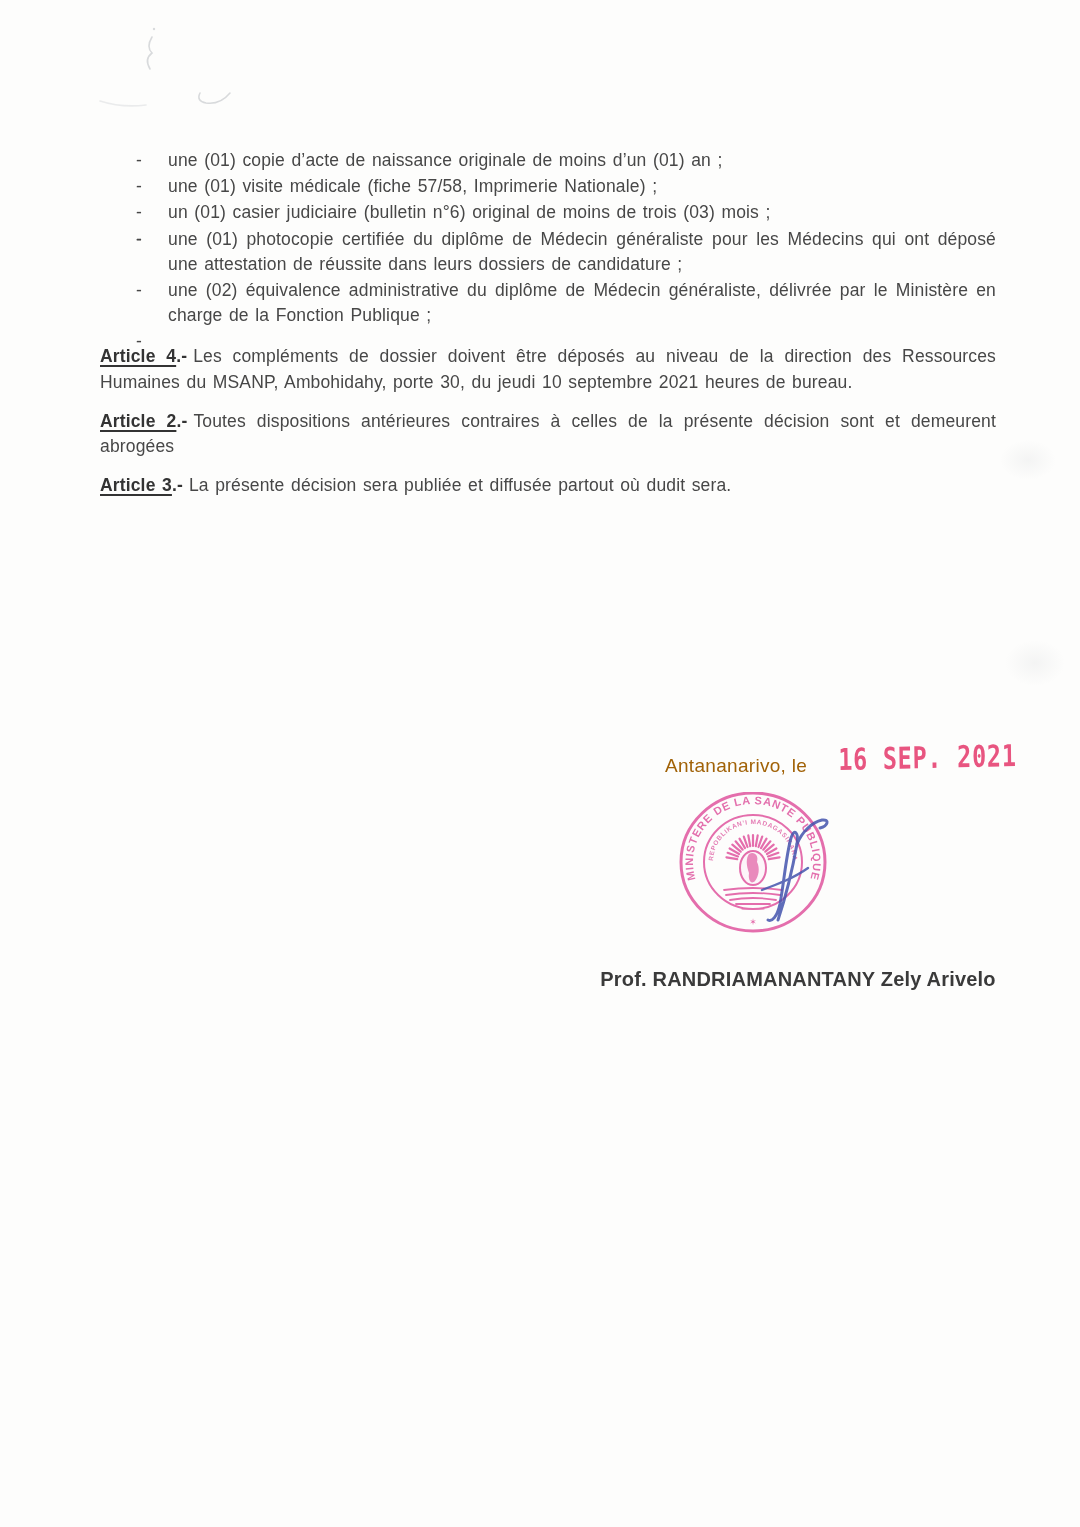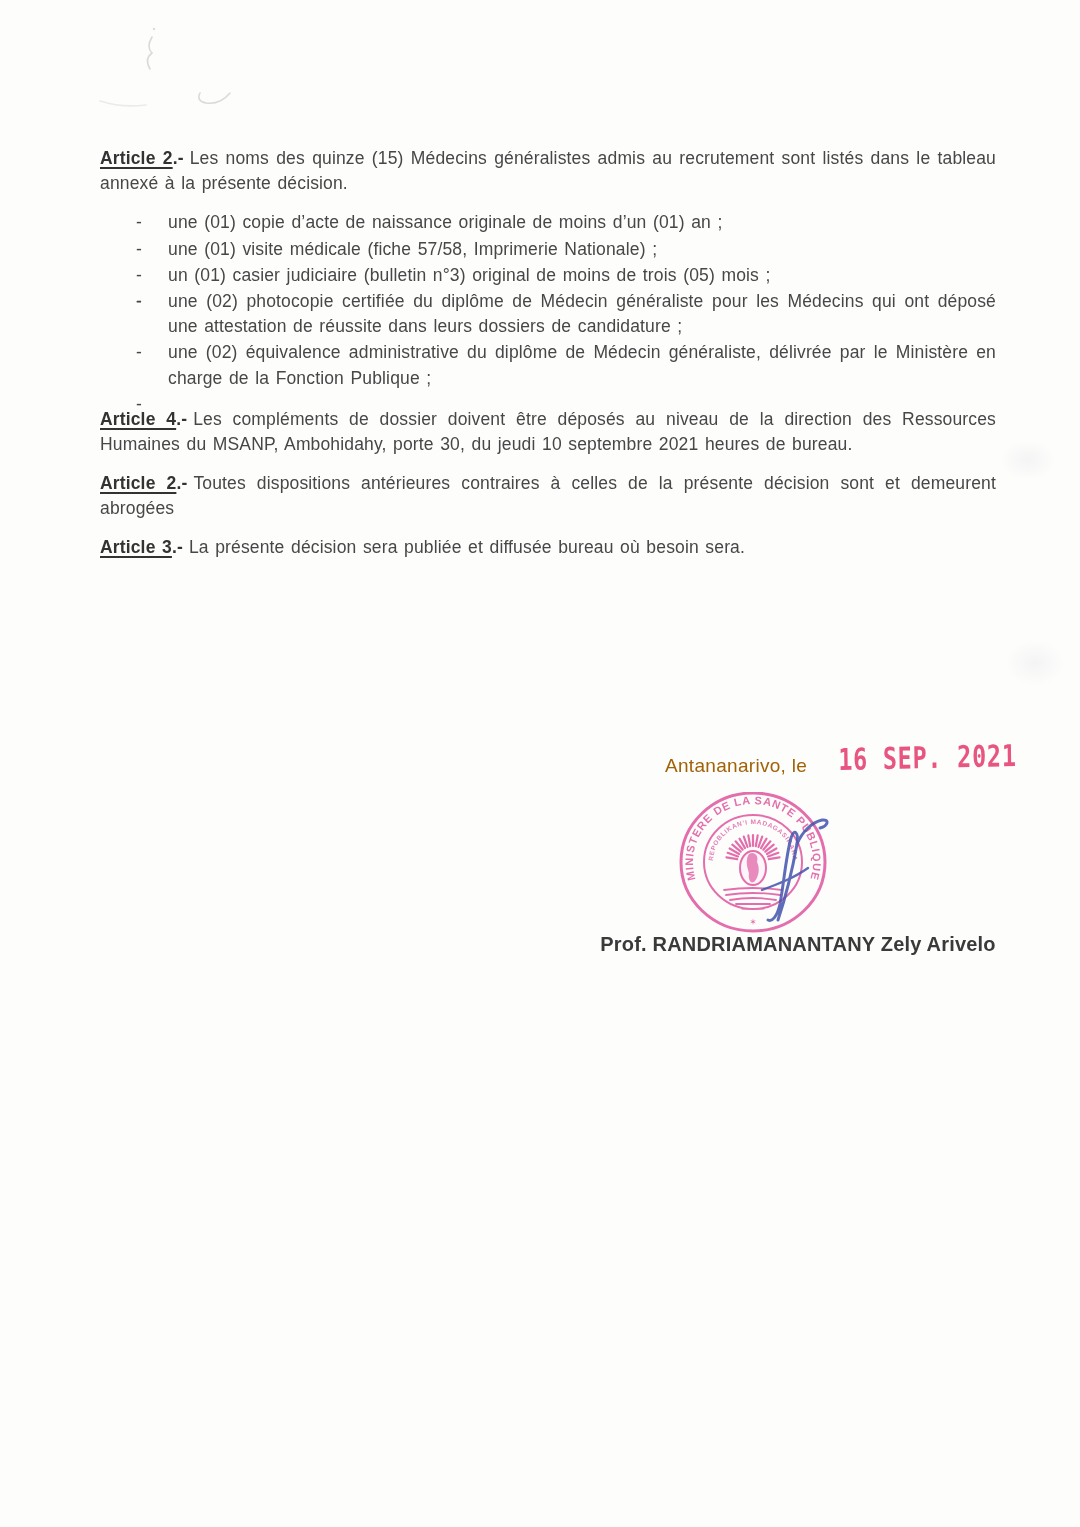--- a/index.html
+++ b/index.html
@@ -66,21 +66,21 @@
     font-size:30px;
     letter-spacing:1px;
     transform:scaleX(0.78) rotate(-1deg);
     transform-origin:left top;
     white-space:nowrap;
   }
   .seal { position:absolute; left:678px; top:792px; }
   .signature { position:absolute; left:750px; top:812px; }
   .signer {
     position:absolute;
-    left:556px; top:933px;
+    left:556px; top:968px;
     width:484px;
     text-align:center;
     font-size:20px;
     font-weight:bold;
     color:#3a3a3a;
     letter-spacing:0.2px;
     white-space:nowrap;
   }
   .smudges { position:absolute; left:80px; top:15px; }
   .noise-a, .noise-b {
@@ -103,38 +103,37 @@
       <path d="M 20 86 q 22 7 46 4" opacity="0.5"></path>
       <circle cx="74" cy="14" r="1.2" fill="#c0c3c7" stroke="none"></circle>
     </g>
   </svg>
 
   <div class="noise-a"></div>
   <div class="noise-b"></div>
 
   <div class="content">
 
-    <p class="article"><span class="alabel">Article 2</span><span class="asep">.-</span><span>Les noms des quinze (15) Médecins généralistes admis au recrutement sont listés dans le tableau annexé à la présente décision.</span></p>
 
 
     <ul class="requirements">
       <li><span class="dash">-</span><span>une (01) copie d’acte de naissance originale de moins d’un (01) an ;</span></li>
       <li><span class="dash">-</span><span>une (01) visite médicale (fiche 57/58, Imprimerie Nationale) ;</span></li>
-      <li><span class="dash">-</span><span>un (01) casier judiciaire (bulletin n°3) original de moins de trois (05) mois ;</span></li>
+      <li><span class="dash">-</span><span>un (01) casier judiciaire (bulletin n°6) original de moins de trois (03) mois ;</span></li>
       <li><span class="dash">-</span></li>
-      <li><span class="dash">-</span><span>une (02) photocopie certifiée du diplôme de Médecin généraliste pour les Médecins qui ont déposé une attestation de réussite dans leurs dossiers de candidature ;</span></li>
+      <li><span class="dash">-</span><span>une (01) photocopie certifiée du diplôme de Médecin généraliste pour les Médecins qui ont déposé une attestation de réussite dans leurs dossiers de candidature ;</span></li>
       <li><span class="dash">-</span><span>une (02) équivalence administrative du diplôme de Médecin généraliste, délivrée par le Ministère en charge de la Fonction Publique ;</span></li>
       <li><span class="dash">-</span></li>
     </ul>
 
     <p class="article"><span class="alabel">Article 4</span><span class="asep">.-</span><span>Les compléments de dossier doivent être déposés au niveau de la direction des Ressources Humaines du MSANP, Ambohidahy, porte 30, du jeudi 10 septembre 2021 heures de bureau.</span></p>
 
     <p class="article"><span class="alabel">Article 2</span><span class="asep">.-</span><span>Toutes dispositions antérieures contraires à celles de la présente décision sont et demeurent abrogées</span></p>
 
-    <p class="article"><span class="alabel">Article 3</span><span class="asep">.-</span><span>La présente décision sera publiée et diffusée bureau où besoin sera.</span></p>
+    <p class="article"><span class="alabel">Article 3</span><span class="asep">.-</span><span>La présente décision sera publiée et diffusée partout où dudit sera.</span></p>
 
   </div>
 
   <div class="place-line">Antananarivo, le</div>
   <div class="date-stamp" style="color:#e85580;">16 SEP. 2021</div>
 
   <svg class="seal" width="150" height="142" viewBox="0 0 150 142">
     <defs>
       <path id="ringPath" d="M 18.6 89.8 A 60 58 0 1 1 131.4 89.8" fill="none"></path>
       <path id="innerPath" d="M 37.4 83 A 40 38 0 1 1 112.6 83" fill="none"></path>

